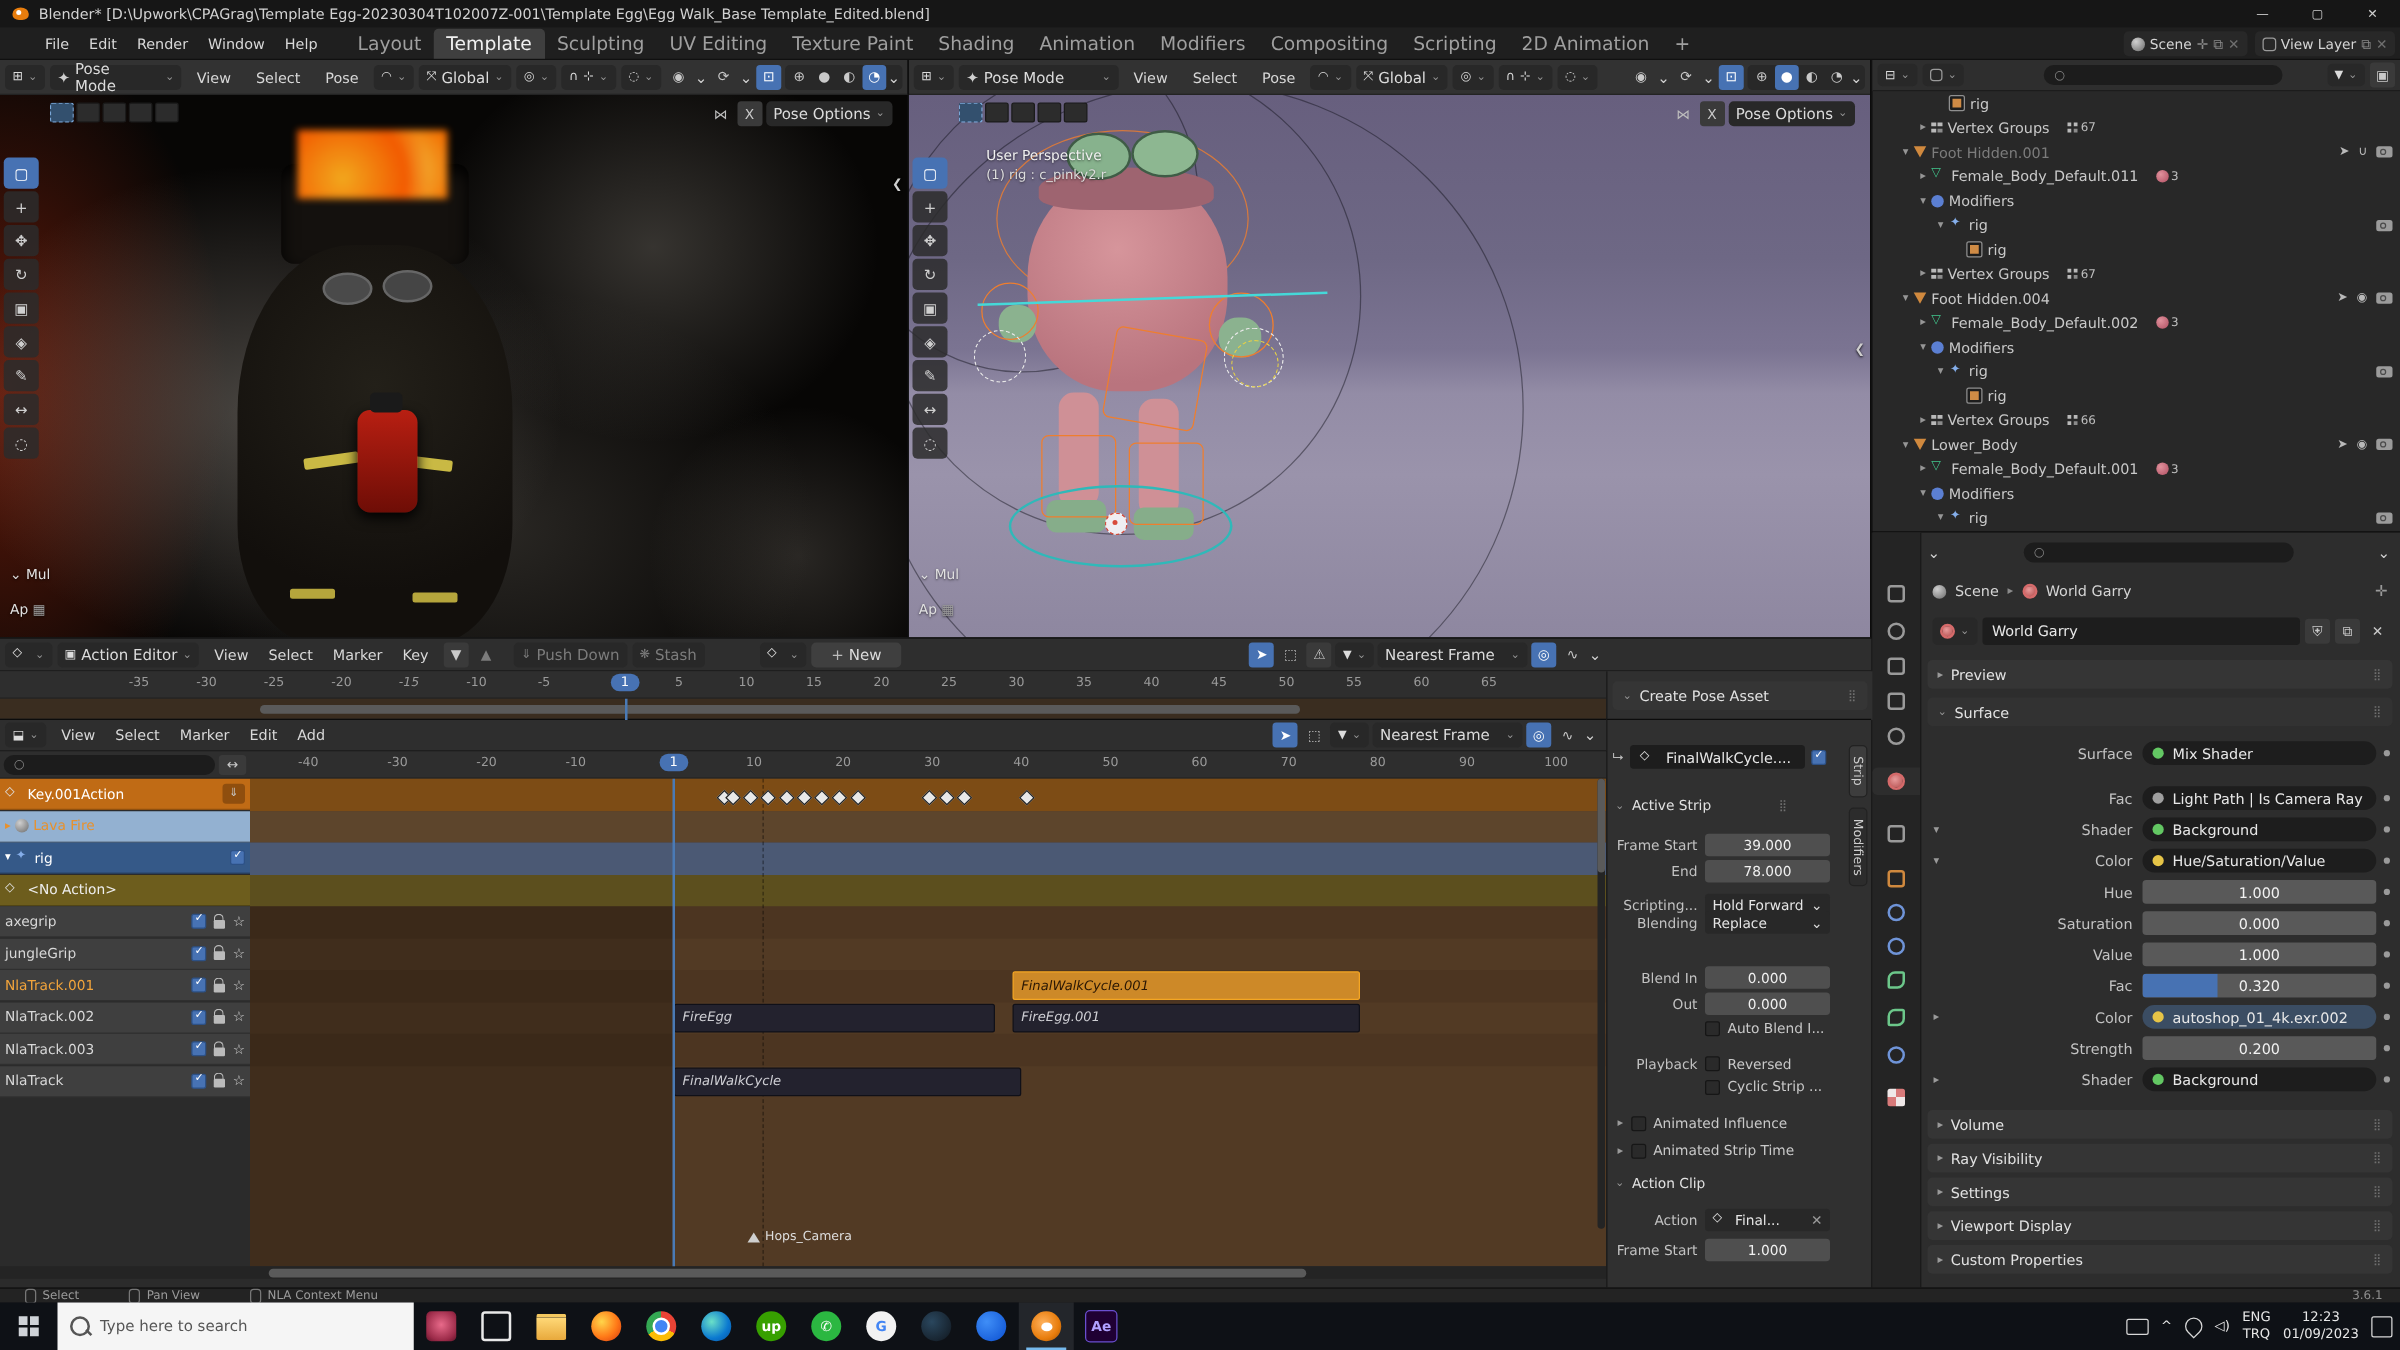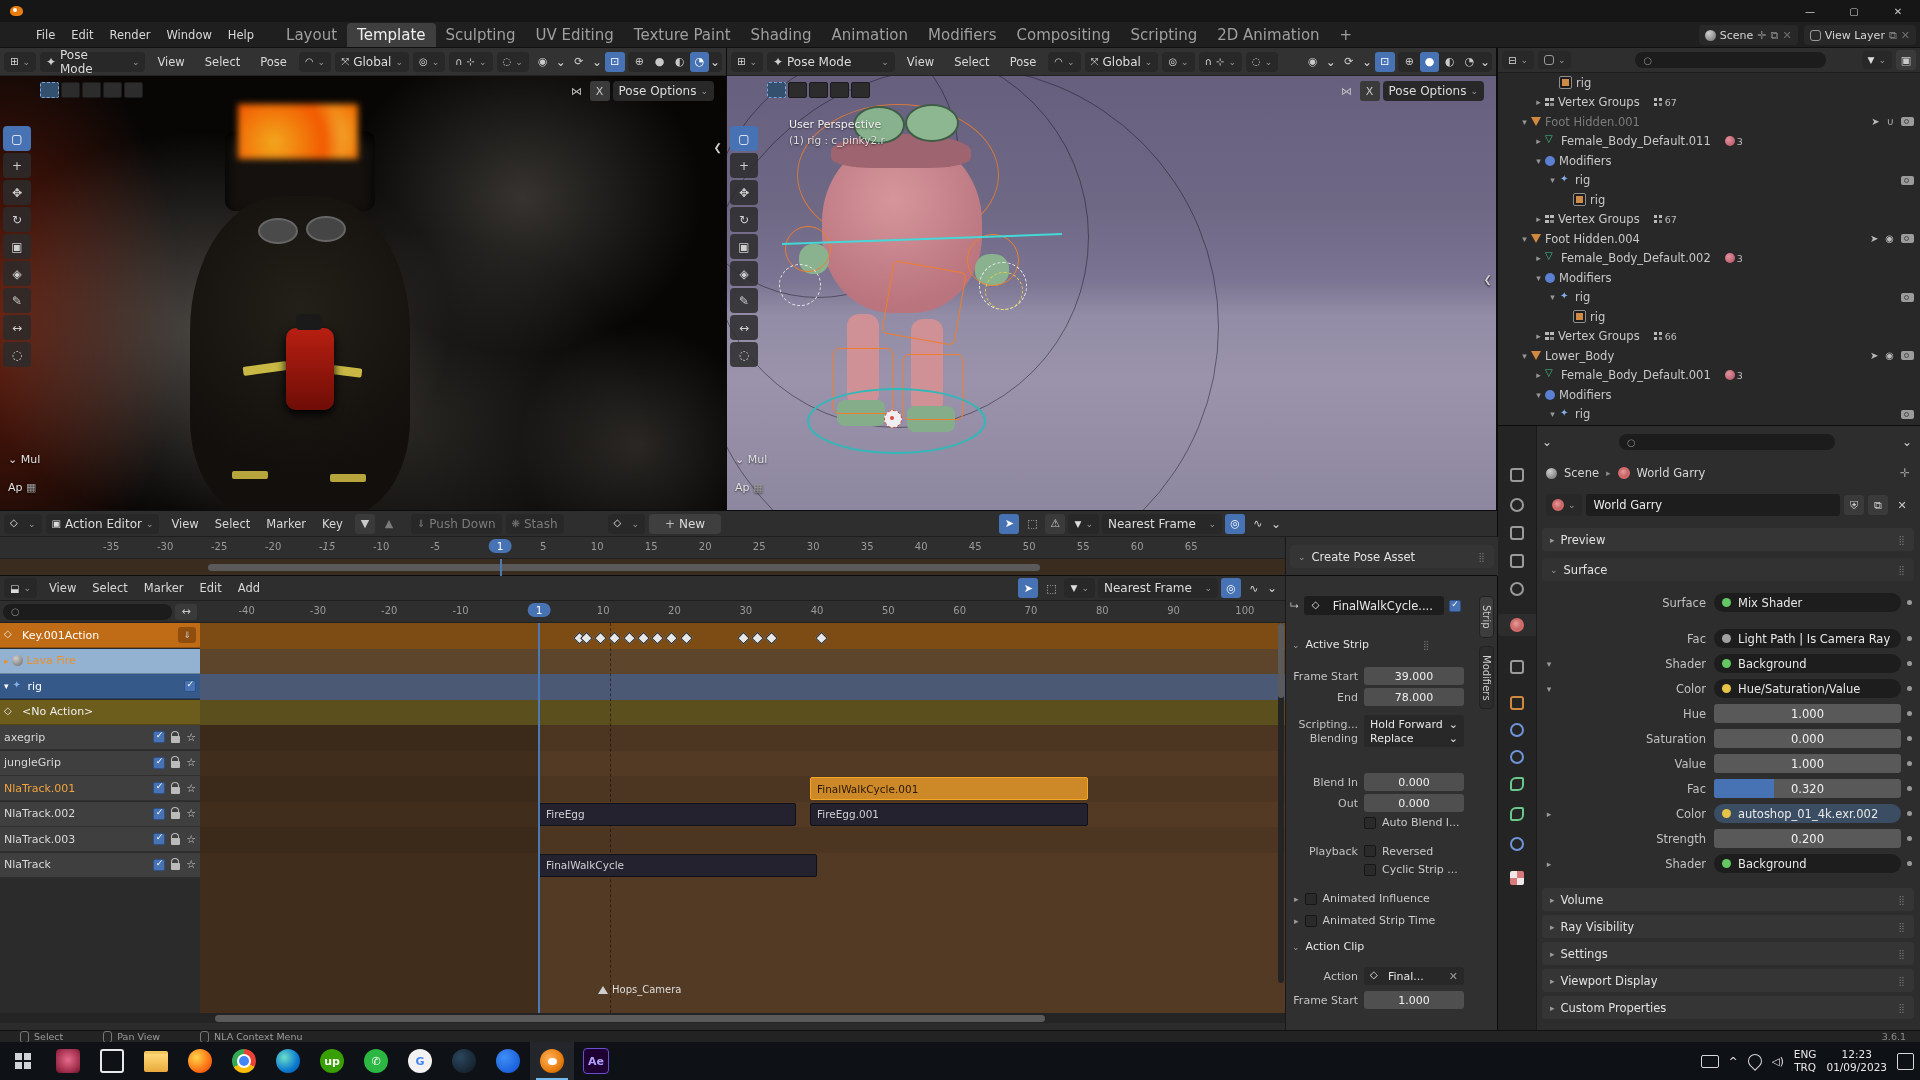--- a/index.html
+++ b/index.html
@@ -118,21 +118,21 @@
   .tick{position:absolute;top:4px;font-size:10px;color:#9a9a9a;transform:translateX(-50%);}
   .cfpill{position:absolute;top:2px;transform:translateX(-50%);background:#4772b3;color:#fff;font-size:10.5px;border-radius:9px;padding:1px 8px;z-index:6;}
   .cfline{position:absolute;width:2px;background:#4a7ab5;z-index:5;}
   .sbar{position:absolute;height:7px;border-radius:4px;background:#5a5a5a;}
   
   #nla{left:0;top:575px;width:1285px;height:455px;background:#2b2b2b;border-top:1px solid #0c0c0c;box-sizing:border-box;overflow:hidden;}
   #nlahead{height:25px;display:flex;align-items:center;gap:4px;padding:0 4px;background:#2e2e2e;border-bottom:1px solid #1e1e1e;box-sizing:border-box;position:relative;z-index:7;}
   .trow{position:absolute;left:0;width:200px;height:25px;display:flex;align-items:center;padding:0 4px;box-sizing:border-box;font-size:11px;color:#d8d8d8;border-bottom:1px solid rgba(0,0,0,.25);}
   .trow .ticons{margin-left:auto;display:flex;gap:6px;align-items:center;}
   .band{position:absolute;left:200px;right:0;}
-  .stripbox{position:absolute;height:23px;background:#23222e;border:1px solid #101018;box-sizing:border-box;border-radius:2px;display:flex;align-items:center;padding:0 6px;font-size:10.5px;color:#cfcfd4;white-space:nowrap;overflow:hidden;z-index:4;}
+  .stripbox{position:absolute;height:23px;background:#23222e;border:1px solid #101018;box-sizing:border-box;border-radius:2px;display:flex;align-items:center;padding:0 6px;font-size:10.5px;color:#cfcfd4;white-space:nowrap;overflow:hidden;z-index:4;font-style:italic;}
   .stripbox.sel{background:#cd8928;border-color:#f5a623;color:#2a1704;}
   .kf{position:absolute;width:7px;height:7px;background:#e8e8e8;border:1px solid #222;transform:rotate(45deg) translate(-50%,-50%);z-index:4;}
   
   #nlaside{left:1285px;top:575px;width:212px;height:455px;background:#303030;border-left:1px solid #191919;border-top:1px solid #0c0c0c;box-sizing:border-box;font-size:11px;}
   .vtabs{position:absolute;right:0;top:20px;width:22px;display:flex;flex-direction:column;gap:8px;align-items:center;}
   .vtab{writing-mode:vertical-rl;background:#3d3d3d;border:1px solid #222;border-radius:4px;padding:8px 1px;color:#cfcfcf;font-size:10px;}
   .fldrow{position:absolute;left:0;width:178px;height:20px;display:flex;align-items:center;}
   .fldrow .flbl{width:72px;text-align:right;padding-right:6px;color:#c2c2c2;font-size:11px;flex:none;white-space:nowrap;}
   .valbox{flex:1;background:#4f4f4f;border-radius:3px;height:18px;display:flex;align-items:center;justify-content:center;color:#f0f0f0;font-size:11px;}
   .dropbox{flex:1;background:#282828;border-radius:3px;height:18px;display:flex;align-items:center;padding:0 6px;color:#e6e6e6;font-size:11px;justify-content:space-between;}
@@ -149,20 +149,21 @@
   .winlogo{width:16px;height:16px;position:relative;}
   .winlogo:after{content:"";position:absolute;width:7px;height:7px;background:#cfd3d8;left:0;top:0;box-shadow:9px 0 #cfd3d8,0 9px #cfd3d8,9px 9px #cfd3d8;}
 </style>
 </head>
 <body>
 
 <div id="root">
 
   <div id="titlebar" class="abs">
     <span class="blogo"></span>
+    <span class="ttext">Blender* [D:\Upwork\CPAGrag\Template Egg-20230304T102007Z-001\Template Egg\Egg Walk_Base Template_Edited.blend]</span>
     <div id="wctrls">
       <span>—</span>
       <span>▢</span>
       <span>✕</span>
     </div>
   </div>
 
   <div id="topbar" class="abs">
     <span class="blogo" style="width:14px;height:11px;margin:0 6px 0 8px;"></span>
     <div id="menu-main" class="row">
@@ -1139,20 +1140,26 @@
         <span class="row"><span style="width:7px;height:10px;border:1px solid #777;border-radius:3px;margin-right:5px;display:inline-block;"></span>Pan View</span>
         <span class="row"><span style="width:7px;height:10px;border:1px solid #777;border-radius:3px;margin-right:5px;display:inline-block;"></span>NLA Context Menu</span>
       </div>
     <span style="margin-left:auto;margin-right:14px;color:#8d8d8d;">3.6.1</span>
   </div>
 
   <div id="taskbar" class="abs">
     <div class="tbicon" style="width:46px;">
         <span class="winlogo"></span>
       </div>
+    <div id="tsearch">
+      <span style="width:12px;height:12px;border:2px solid #555;border-radius:50%;position:relative;flex:none;">
+          <span style="position:absolute;left:10px;top:10px;width:6px;height:2px;background:#555;transform:rotate(45deg);"></span>
+        </span>
+      <span>Type here to search</span>
+    </div>
     <div id="tb-icons" class="row">
         <div class="tbicon">
           <span style="width:24px;height:24px;border-radius:4px;background:radial-gradient(circle at 50% 45%,#e86a8a,#9c2b49 70%,#5e1228);"></span>
         </div>
         <div class="tbicon">
           <span style="width:20px;height:20px;border:2px solid #e8e8e8;border-radius:3px;"></span>
         </div>
         <div class="tbicon">
           <span style="width:24px;height:18px;background:linear-gradient(180deg,#ffd978,#e8a93c);border-radius:2px;border-top:3px solid #f3c75f;"></span>
         </div>

